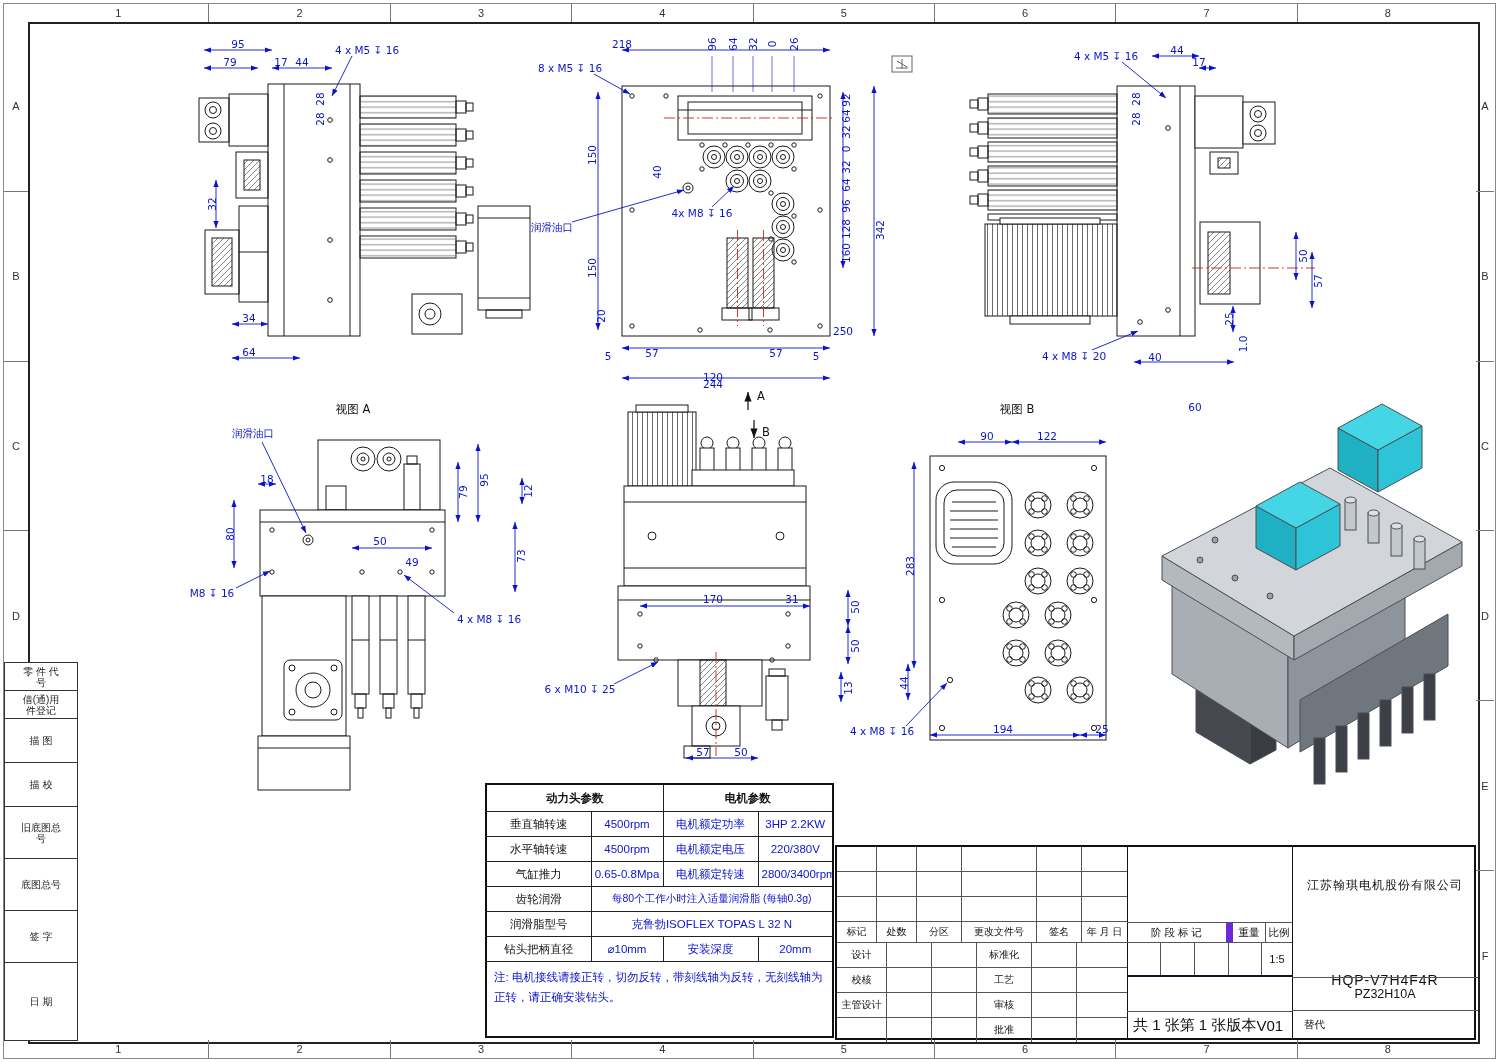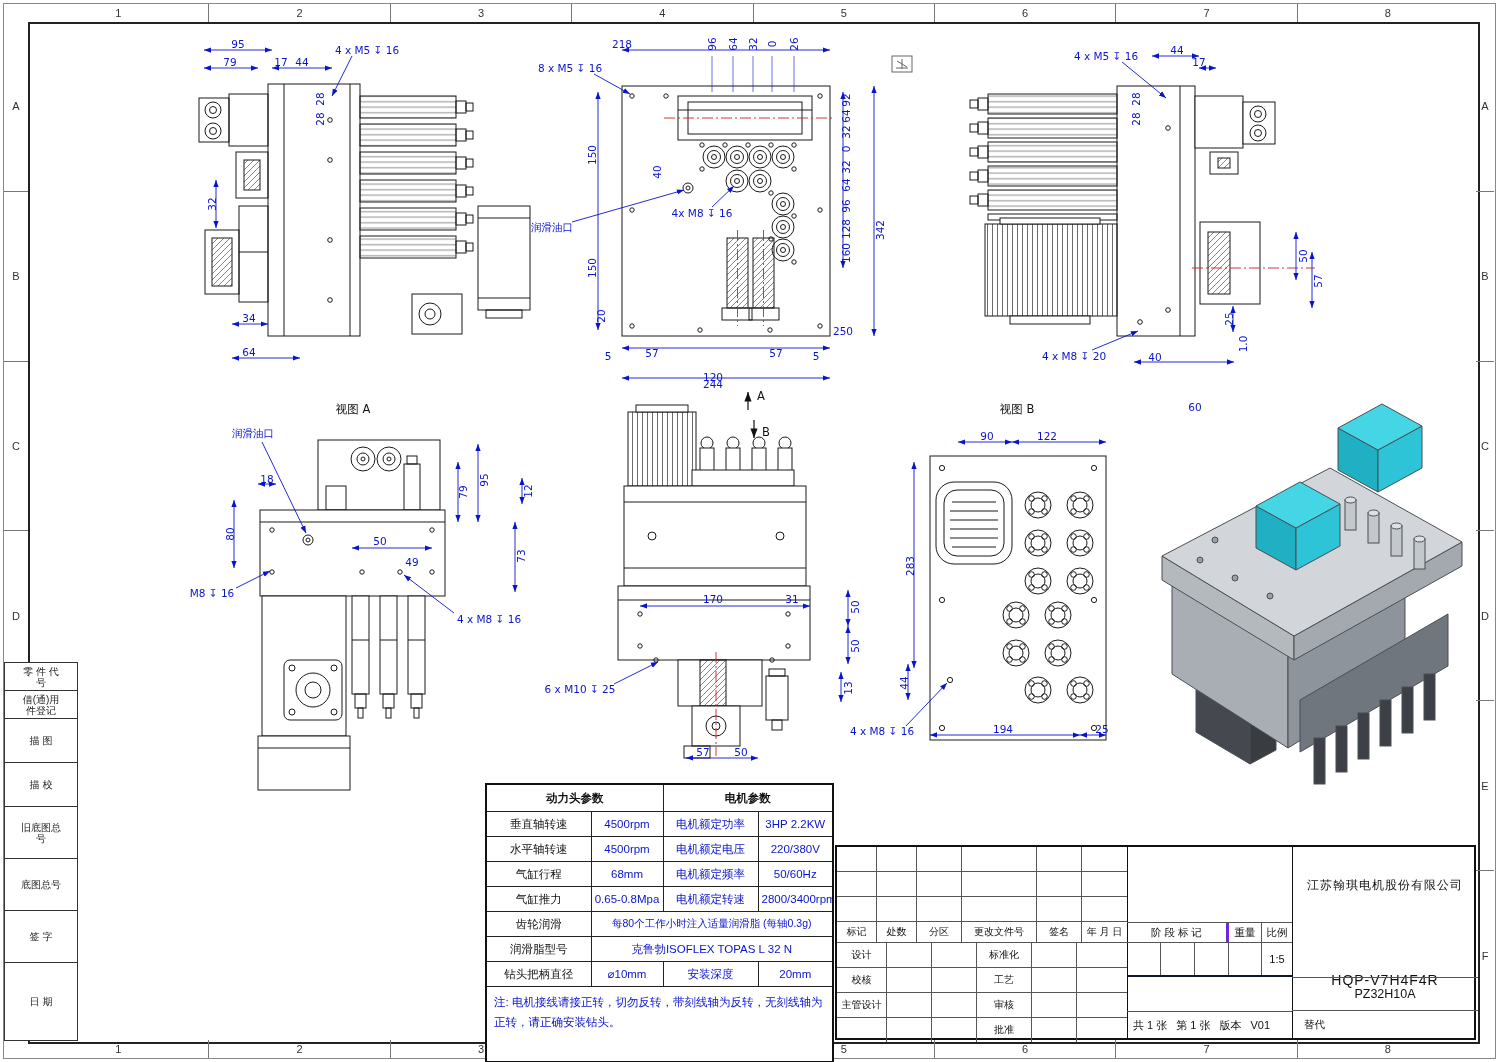--- a/index.html
+++ b/index.html
@@ -47,28 +47,28 @@
   #title-block{position:absolute;left:835px;top:845px;width:641px;height:195px;border:2px solid #111;background:#fff;z-index:4;box-sizing:border-box;color:#111;}
   .tb-left{position:absolute;left:0;top:0;width:290px;height:191px;border-right:1px solid #111;}
   #rev-empty{display:grid;grid-template-columns:40px 40px 45px 75px 45px 45px;grid-template-rows:25px 25px 25px;}
   #rev-header{display:grid;grid-template-columns:40px 40px 45px 75px 45px 45px;grid-template-rows:21px;}
   #sign-area{display:grid;grid-template-columns:50px 45px 45px 55px 45px 50px;grid-template-rows:25px 25px 25px 24px;}
   .tb-cell{border-right:1px solid #555;border-bottom:1px solid #555;display:flex;align-items:center;justify-content:center;font-size:10px;color:#111;overflow:hidden;}
   .tb-cell.last{border-right:none;}
   .tb-cell.bot{border-bottom:none;}
   .tb-mid{position:absolute;left:290px;top:0;width:165px;height:191px;border-right:1px solid #111;}
   .tb-mid-header{position:absolute;top:75px;left:0;width:100%;height:21px;display:flex;border-top:1px solid #555;border-bottom:1px solid #555;box-sizing:border-box;}
-  .tmh-stage{width:99px;border-right:3px solid #6d28d9;display:flex;align-items:center;justify-content:center;font-size:10.5px;}
+  .tmh-stage{width:99px;border-right:7px solid #6d28d9;display:flex;align-items:center;justify-content:center;font-size:10.5px;}
   .tmh-weight{width:32px;border-right:1px solid #555;display:flex;align-items:center;justify-content:center;font-size:10.5px;}
   .tmh-scale{flex:1;display:flex;align-items:center;justify-content:center;font-size:10.5px;}
   .tb-mid-sub{position:absolute;top:96px;left:0;width:100%;height:34px;display:flex;border-bottom:2px solid #0f172a;box-sizing:border-box;}
   .tms-c{width:33px;border-right:1px solid #555;}
   .tms-w{width:32px;border-right:1px solid #555;}
   .tms-s{flex:1;display:flex;align-items:center;justify-content:center;font-size:11px;}
-  .tb-mid-bottom{position:absolute;top:164px;left:0;width:100%;height:27px;border-top:1px solid #555;display:flex;align-items:center;gap:9px;padding:0 6px;font-size:11px;box-sizing:border-box;}
+  .tb-mid-bottom{position:absolute;top:164px;left:0;width:100%;height:27px;border-top:1px solid #555;display:flex;align-items:center;padding:0 6px;font-size:15px;box-sizing:border-box;}
   .tb-right{position:absolute;left:455px;top:0;width:186px;height:191px;}
   .tbr-company{position:absolute;top:30px;width:100%;text-align:center;font-size:12px;letter-spacing:1px;}
   .tbr-model{position:absolute;top:85px;width:100%;text-align:center;font-size:14px;letter-spacing:1px;margin-top:40px;}
   .tbr-part{position:absolute;top:130px;height:34px;width:100%;border-top:1px solid #555;border-bottom:1px solid #555;display:flex;align-items:center;justify-content:center;font-size:12.5px;box-sizing:border-box;}
   .tbr-replace{position:absolute;top:164px;left:0;height:27px;display:flex;align-items:center;padding-left:12px;font-size:10.5px;}
 </style>
 </head>
 <body>
 
 <div class="sheet">
@@ -599,26 +599,20 @@
       <td class="blab">电机额定功率</td>
       <td class="v">3HP  2.2KW</td>
     </tr>
     <tr>
       <td class="lab">水平轴转速</td>
       <td class="v">4500rpm</td>
       <td class="blab">电机额定电压</td>
       <td class="v">220/380V</td>
     </tr>
     <tr>
-      <td class="lab">气缸行程</td>
-      <td class="v">68mm</td>
-      <td class="blab">电机额定频率</td>
-      <td class="v">50/60Hz</td>
-    </tr>
-    <tr>
       <td class="lab">气缸推力</td>
       <td class="v">0.65-0.8Mpa</td>
       <td class="blab">电机额定转速</td>
       <td class="v">2800/3400rpm</td>
     </tr>
     <tr>
       <td class="lab">齿轮润滑</td>
       <td colspan="3" class="v small">每80个工作小时注入适量润滑脂 (每轴0.3g)</td>
     </tr>
     <tr>

